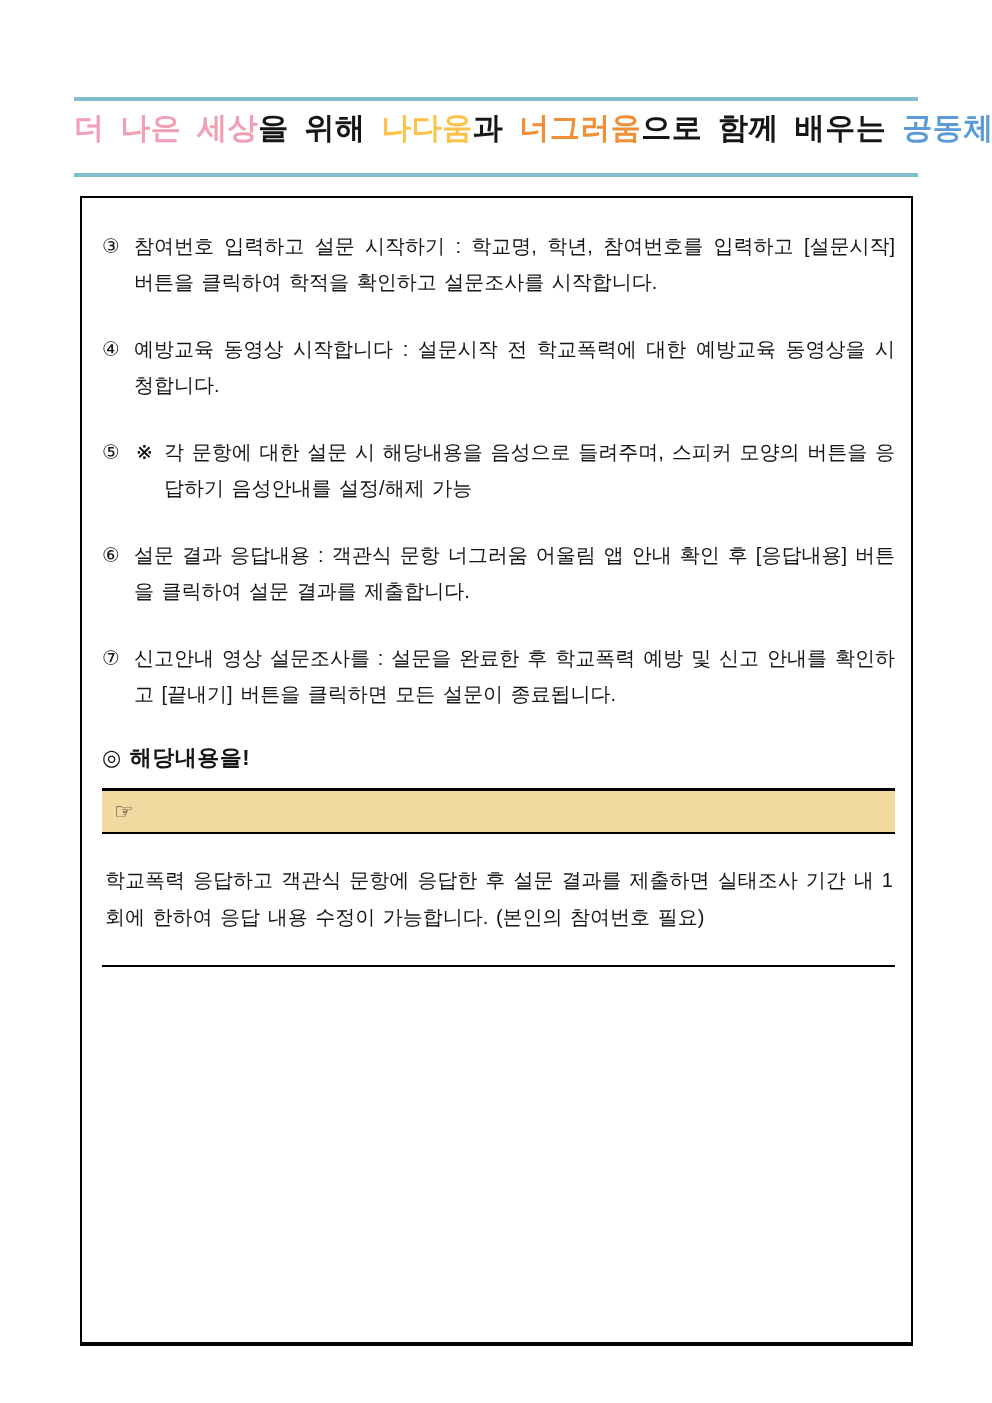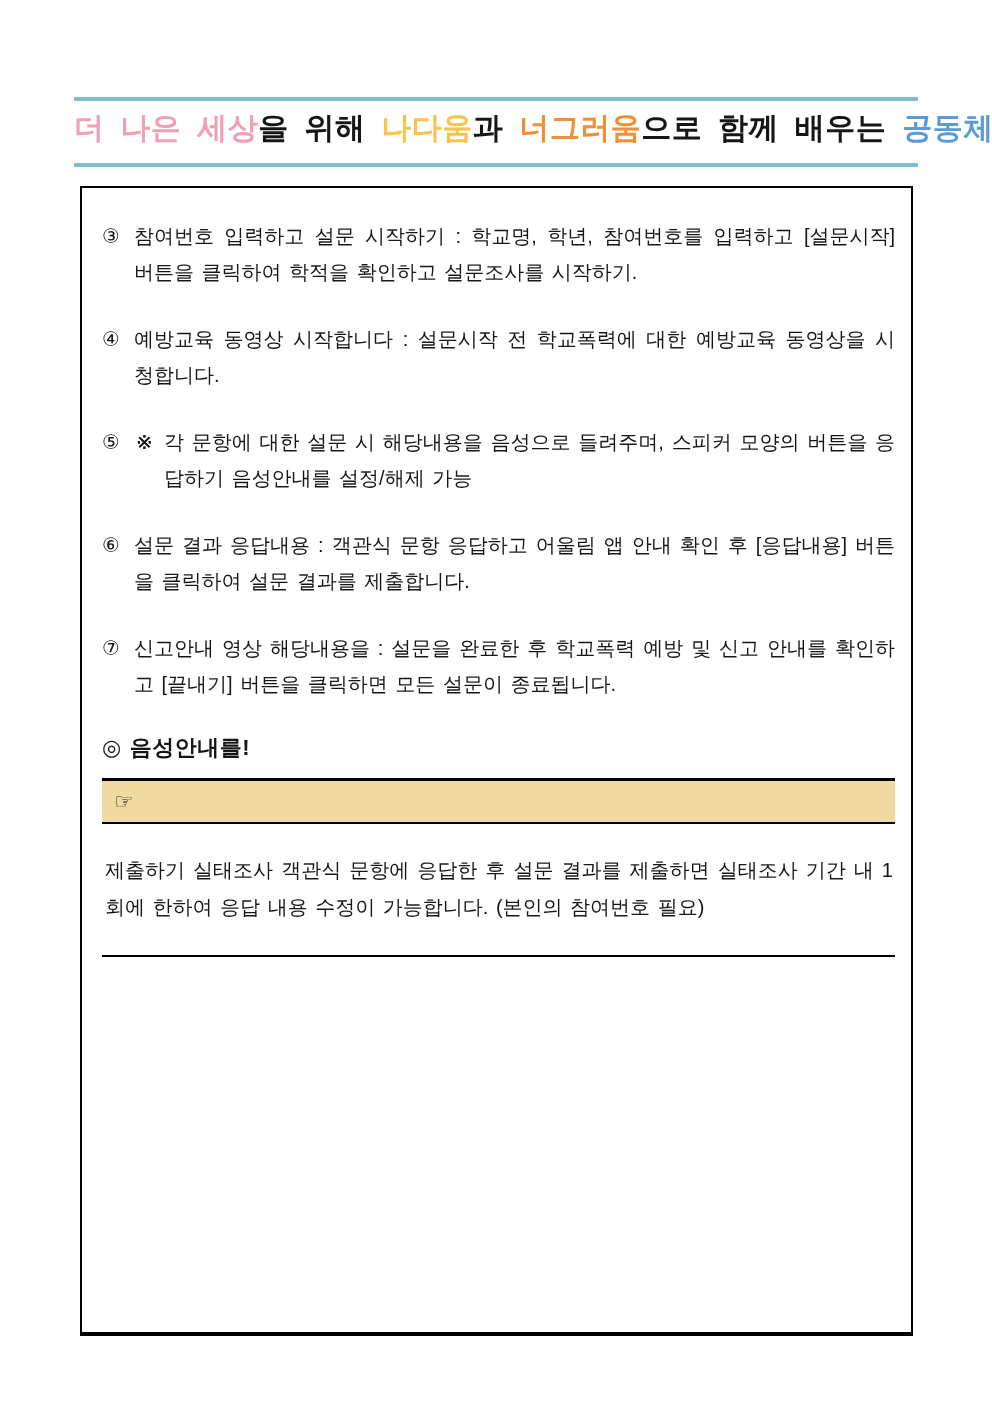--- a/index.html
+++ b/index.html
@@ -6,21 +6,21 @@
   html, body { background: #ffffff; }
   body {
     width: 992px; height: 1403px;
     font-family: "Liberation Sans", "DejaVu Sans", sans-serif;
     color: #161616;
     position: relative;
   }
   .banner { margin: 97px 74px 0 74px; text-align: center; }
   .banner-rule { height: 4px; background: #82bdcb; }
   .banner-text {
-    padding: 7px 0 14px;
+    padding: 7px 0 24px;
     font-size: 30px; font-weight: 700;
     letter-spacing: 0.5px; word-spacing: 7px;
     white-space: nowrap;
   }
   .main-box {
     margin: 19px 0 0 80px;
     width: 833px; height: 1150px;
     border: 2px solid #000;
     border-bottom-width: 4px;
     padding: 30px 16px 0 20px;
@@ -68,31 +68,31 @@
 <body>
 
 <div class="banner">
   <div class="banner-rule" style="background: rgb(130, 189, 203);"></div>
   <div class="banner-text" id="banner-text"><span style="color: rgb(241, 159, 180);">더 나은 세상</span><span style="color: rgb(22, 22, 22);">을 위해 </span><span style="color: rgb(251, 195, 76);">나다움</span><span style="color: rgb(22, 22, 22);">과 </span><span style="color: rgb(240, 143, 56);">너그러움</span><span style="color: rgb(22, 22, 22);">으로 함께 배우는 </span><span style="color: rgb(91, 155, 213);">공동체</span></div>
   <div class="banner-rule" style="background: rgb(130, 189, 203);"></div>
 </div>
 
 <div class="main-box">
   <div id="instructions">
-      <div class="item"><span class="marker">③</span><span><span class="b">참여번호 입력하고 설문 시작하기</span><span> : 학교명, 학년, 참여번호를 입력하고 </span><span class="b">[설문시작]</span><span> 버튼을 클릭하여 학적을 확인하고 설문조사를 시작하기.</span></span></div>
+      <div class="item"><span class="marker">③</span><span><span class="b">참여번호 입력하고 설문 시작하기</span><span> : 학교명, 학년, 참여번호를 입력하고 </span><span class="b">[설문시작]</span><span> 버튼을 클릭하여 학적을 확인하고 설문조사를 시작합니다.</span></span></div>
       <div class="item"><span class="marker">④</span><span><span class="b">예방교육 동영상 시작합니다</span><span> : 설문시작 전 학교폭력에 대한 예방교육 동영상을 시청합니다.</span></span></div>
       <div class="item"><span class="marker">⑤</span><div class="subitem"><span class="submarker">※</span></div><div class="subitem"><span class="submarker">※</span><span>각 문항에 대한 설문 시 해당내용을 음성으로 들려주며, 스피커 모양의 버튼을 응답하기 음성안내를 설정/해제 가능</span></div></div>
-      <div class="item"><span class="marker">⑥</span><span><span class="b">설문 결과 응답내용</span><span> : 객관식 문항 응답하고 어울림 앱 안내 확인 후 </span><span class="b">[응답내용]</span><span> 버튼을 클릭하여 설문 결과를 제출합니다.</span></span></div>
-      <div class="item"><span class="marker">⑦</span><span><span class="b">신고안내 영상 해당내용을</span><span> : 설문을 완료한 후 학교폭력 예방 및 신고 안내를 확인하고 [끝내기] 버튼을 클릭하면 모든 설문이 종료됩니다.</span></span></div>
+      <div class="item"><span class="marker">⑥</span><span><span class="b">설문 결과 응답내용</span><span> : 객관식 문항 너그러움 어울림 앱 안내 확인 후 </span><span class="b">[응답내용]</span><span> 버튼을 클릭하여 설문 결과를 제출합니다.</span></span></div>
+      <div class="item"><span class="marker">⑦</span><span><span class="b">신고안내 영상 설문조사를</span><span> : 설문을 완료한 후 학교폭력 예방 및 신고 안내를 확인하고 [끝내기] 버튼을 클릭하면 모든 설문이 종료됩니다.</span></span></div>
     </div>
 
   <div class="confirm-heading">
-    <span class="cmark">◎</span><span>음성안내를!</span>
+    <span class="cmark">◎</span><span>해당내용을!</span>
   </div>
 
   <div class="hbar" id="hbar" style="background: rgb(241, 217, 160);">
     <span class="hand">☞</span>
   </div>
 
-  <p class="notice" id="notice"><span>제출하기 실태조사 객관식 문항에 응답한 후 설문 결과를 제출하면 </span><span class="b">실태조사 기간 내 1회에 한하여 응답 내용 수정</span><span>이 가능합니다. (본인의 참여번호 필요)</span></p>
+  <p class="notice" id="notice"><span>학교폭력 응답하고 객관식 문항에 응답한 후 설문 결과를 제출하면 </span><span class="b">실태조사 기간 내 1회에 한하여 응답 내용 수정</span><span>이 가능합니다. (본인의 참여번호 필요)</span></p>
 
   <div class="divider"></div>
 </div>
 
 </body></html>

